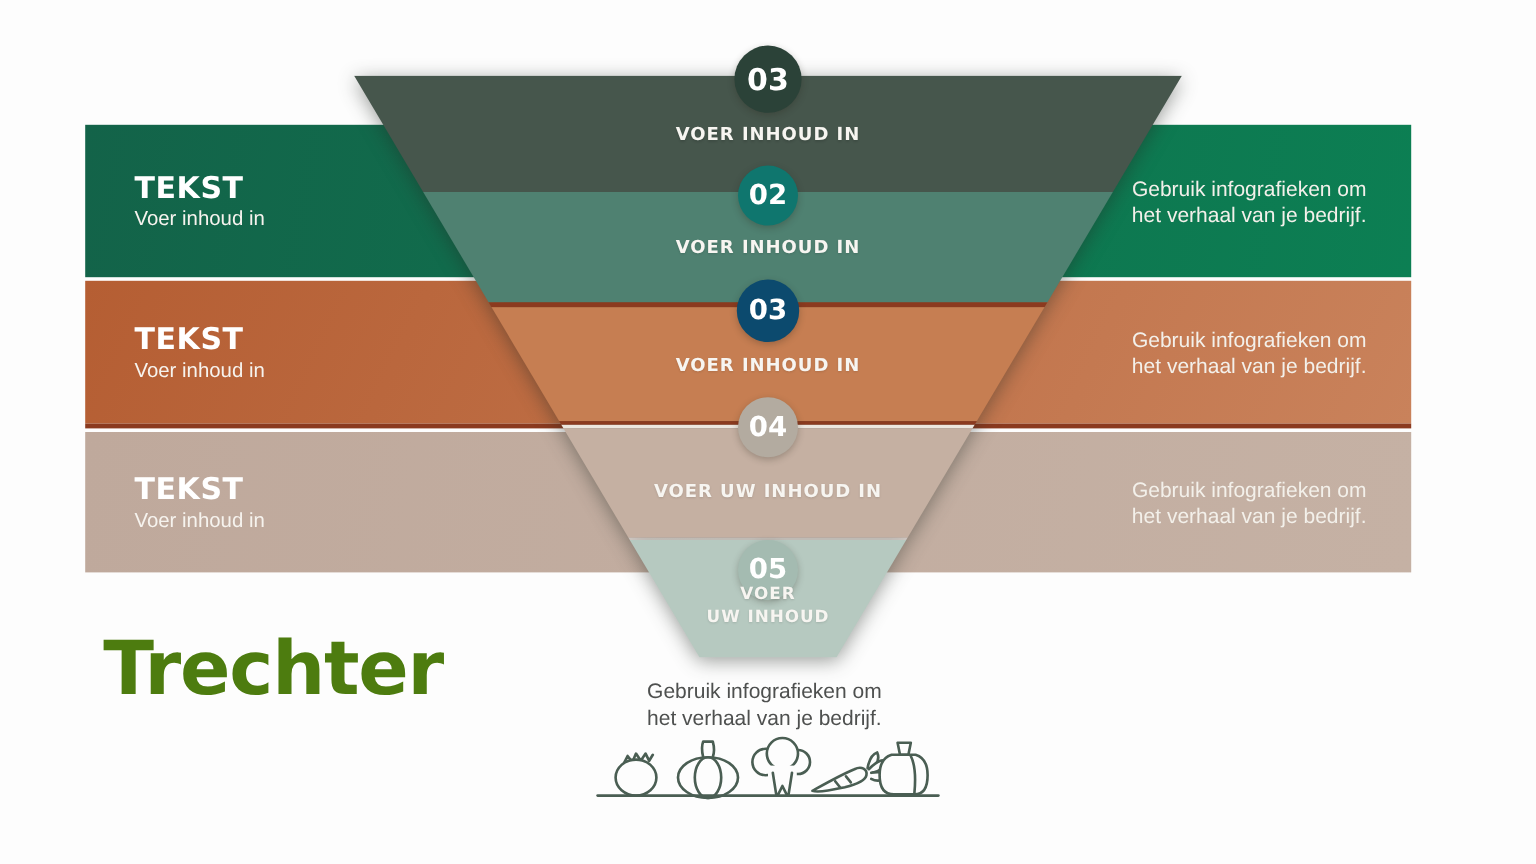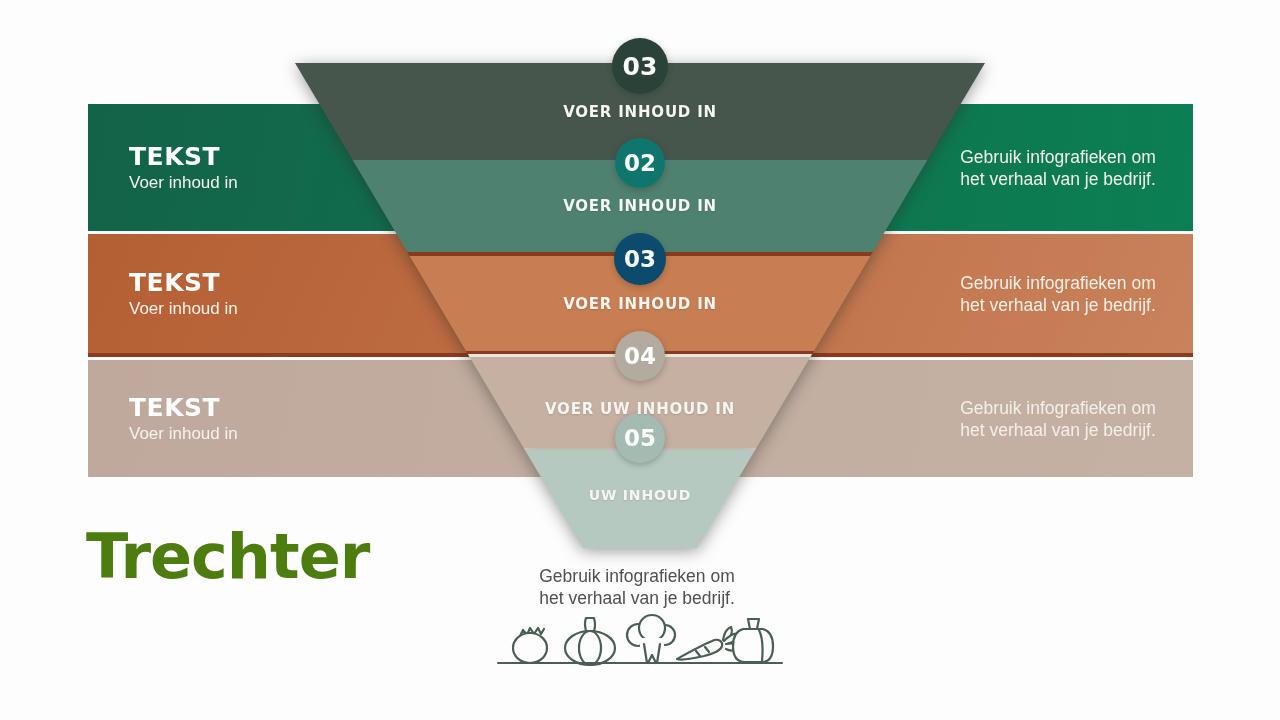--- a/index.html
+++ b/index.html
@@ -2,21 +2,21 @@
 <html><head>
 <meta charset="utf-8">
 <style>
   html,body{margin:0;padding:0;background:#e9e9e9;}
   .stage{
     position:relative;width:1280px;height:720px;margin:0 auto;
     background:#fdfdfd;overflow:hidden;
     font-family:"Liberation Sans", sans-serif;
   }
   
-  .band{position:absolute;left:88px;width:1105px;}
+  .band{position:absolute;left:71px;width:1105px;}
   .band-green{top:104px;height:127px;background:linear-gradient(100deg,#136349 0%,#0c7f53 100%);}
   .band-orange{top:234px;height:119px;background:linear-gradient(115deg,#b55e33 0%,#c9825b 100%);border-bottom:4px solid #8b3a1f;}
   .band-tan{top:360px;height:117px;background:linear-gradient(100deg,#bfa99c 0%,#c5b1a4 100%);}
   .band-left{
     position:absolute;left:41px;top:50%;transform:translateY(-50%);
     color:#ffffff;
   }
   .band-left .tekst{
     font-family:"DejaVu Sans", sans-serif;
     font-weight:bold;font-size:25px;letter-spacing:.5px;line-height:1.1;
@@ -48,21 +48,21 @@
   
   .circle{
     position:absolute;border-radius:50%;display:flex;align-items:center;justify-content:center;
     color:#ffffff;font-family:"DejaVu Sans", sans-serif;font-weight:bold;
     box-shadow:0 2px 6px rgba(40,35,25,.28);
   }
   .c1{left:612px;top:38px;width:56px;height:56px;background:#2b4238;font-size:25px;}
   .c2{left:615px;top:138px;width:50px;height:50px;background:#0f766e;font-size:23px;}
   .c3{left:614px;top:233px;width:52px;height:52px;background:#0c4a6e;font-size:23px;}
   .c4{left:615px;top:331px;width:50px;height:50px;background:#b3aba0;font-size:23px;}
-  .c5{left:615px;top:413px;width:50px;height:50px;background:#a4bbb1;font-size:23px;}
+  .c5{left:615px;top:450px;width:50px;height:50px;background:#a4bbb1;font-size:23px;}
   
   .flabel{
     position:absolute;left:490px;width:300px;text-align:center;
     color:#f7f5f1;font-family:"DejaVu Sans", sans-serif;font-weight:bold;
     font-size:15px;letter-spacing:.8px;text-shadow:0 1px 2px rgba(0,0,0,.12);
   }
   .fl1{top:103px;} .fl2{top:197px;} .fl3{top:295px;} .fl4{top:400px;}
   .fl5{top:486px;font-size:14px;line-height:19px;}
   
   .big-title{
@@ -145,20 +145,21 @@
     </div>
   <div class="circle c5">
       <span>05</span>
     </div>
 
   <div class="flabel fl1">VOER INHOUD IN</div>
   <div class="flabel fl2">VOER INHOUD IN</div>
   <div class="flabel fl3">VOER INHOUD IN</div>
   <div class="flabel fl4">VOER UW INHOUD IN</div>
   <div class="flabel fl5">
+    <div>VOER</div>
     <div>UW INHOUD</div>
   </div>
 
   <div class="big-title title-left">Trechter</div>
 
   <div class="footer-note">
     <div>Gebruik infografieken om</div>
     <div>het verhaal van je bedrijf.</div>
   </div>
 

